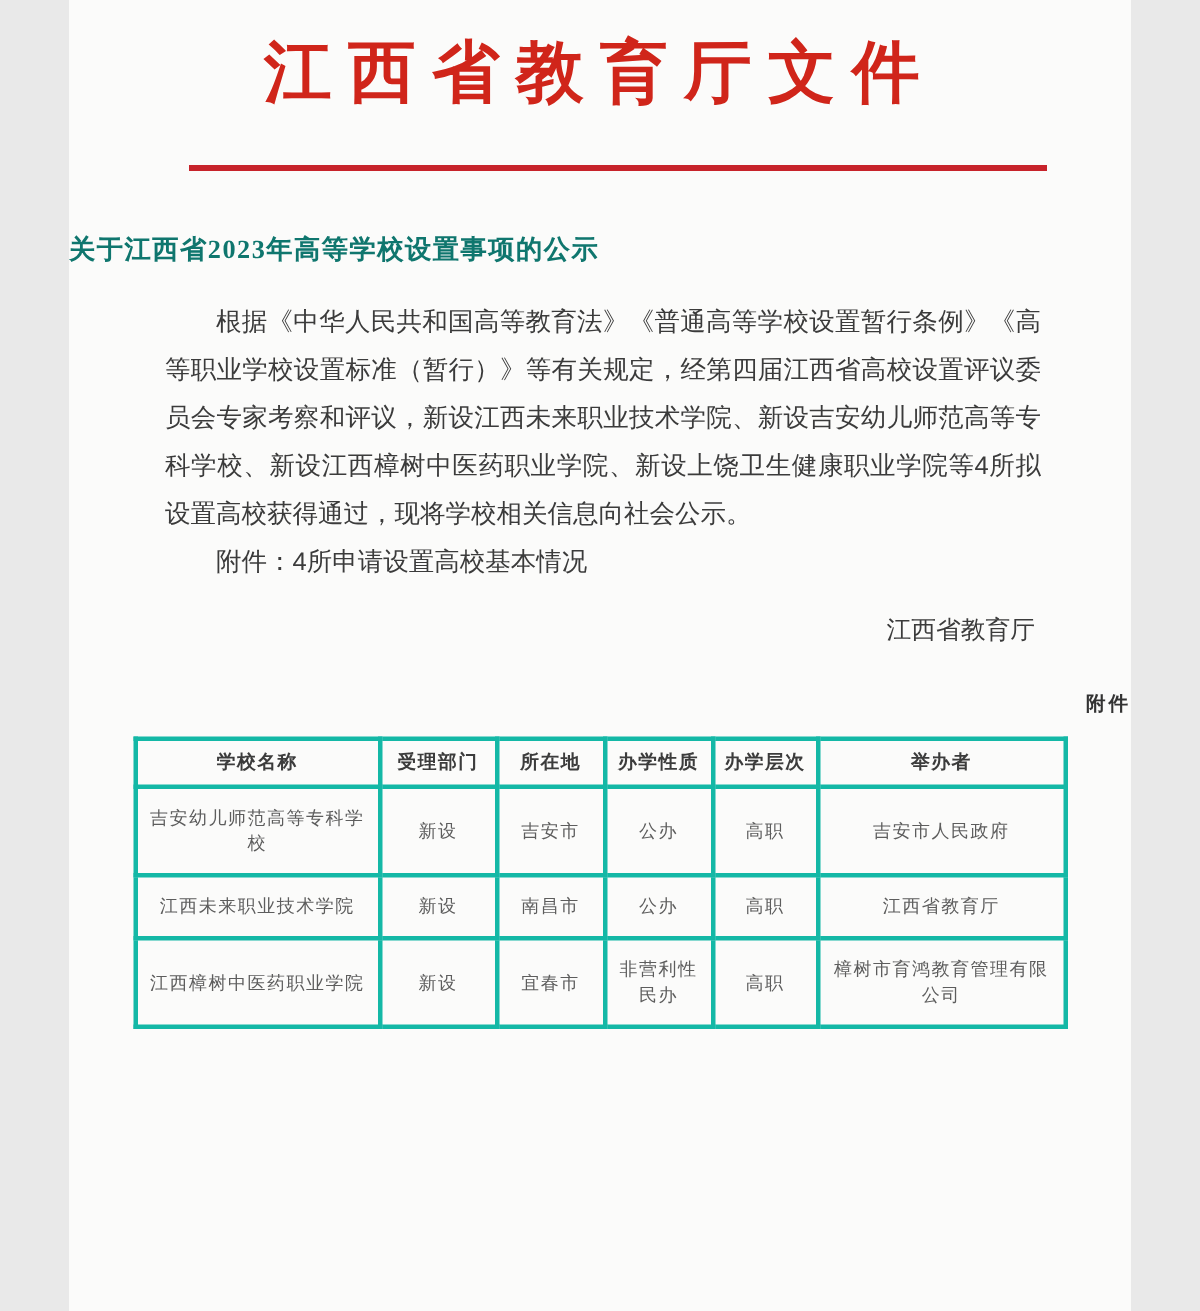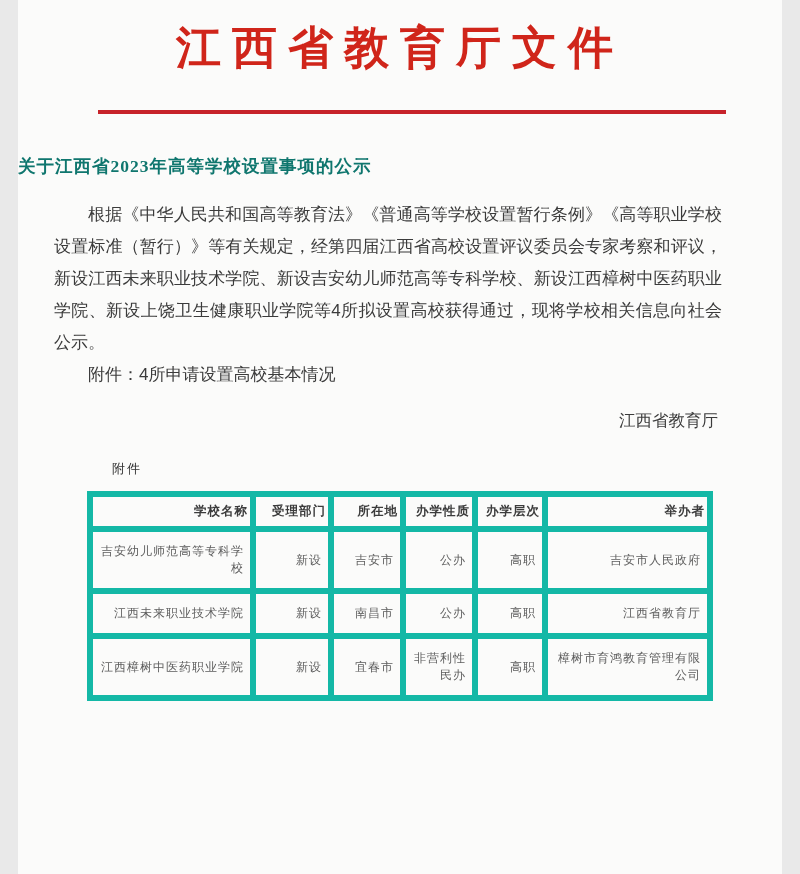--- a/index.html
+++ b/index.html
@@ -1,18 +1,18 @@
 <!DOCTYPE html>
 <html><head>
 <meta charset="utf-8">
 <style>
   html,body { margin:0; padding:0; background:#e9e9e9; }
   .page {
     position:relative;
-    width:764px; height:874px;
+    width:708px; height:874px;
     margin:0 auto;
     background:#fbfbfa;
     font-family:"Liberation Sans","DejaVu Sans",sans-serif;
     overflow:hidden;
   }
   .doc-header {
     margin:0; padding-top:20px;
     text-align:center;
     font-family:"Liberation Serif","DejaVu Serif",serif;
     font-weight:bold;
@@ -29,61 +29,61 @@
   .subject-title {
     margin:40px 0 0 0;
     text-align:left;
     font-family:"Liberation Serif","DejaVu Serif",serif;
     font-weight:bold;
     font-size:17.5px;
     color:#0f766e;
     letter-spacing:1px;
   }
   .content {
-    margin:21px 60px 0 36px;
+    margin:21px 60px 0 64px;
     color:#3b3b3b;
     font-size:17px;
     line-height:32px;
     text-align:justify;
   }
   .content p { margin:0; text-indent:2em; }
   .signature {
     margin-top:12px;
     padding-right:64px;
     text-align:right;
     color:#3b3b3b;
     font-size:16.5px;
     line-height:35px;
   }
   .attach-label {
     margin:22px 0 0 94px;
     font-size:13px;
-    font-weight:normal;
+    font-weight:bold;
     color:#333;
     letter-spacing:2px;
+    text-align:right;
   }
   .table-title {
     margin-top:10px;
     text-align:center;
     font-size:15px;
     font-weight:bold;
     color:#2f2f2f;
     letter-spacing:1px;
   }
   table.schools {
     width:620px;
     margin:13px auto 0;
     border-collapse:collapse;
     table-layout:fixed;
     text-align:center;
   }
   table.schools th, table.schools td {
-    border:6px solid #14b8a6;
+    border:3px solid #14b8a6;
     overflow:hidden;
-    text-align:right;
   }
   table.schools th {
     font-size:12.5px;
     font-weight:bold;
     color:#3c3c3c;
     padding:6px 2px;
     letter-spacing:1px;
   }
   table.schools td {
     font-family:"Liberation Serif","DejaVu Serif",serif;

